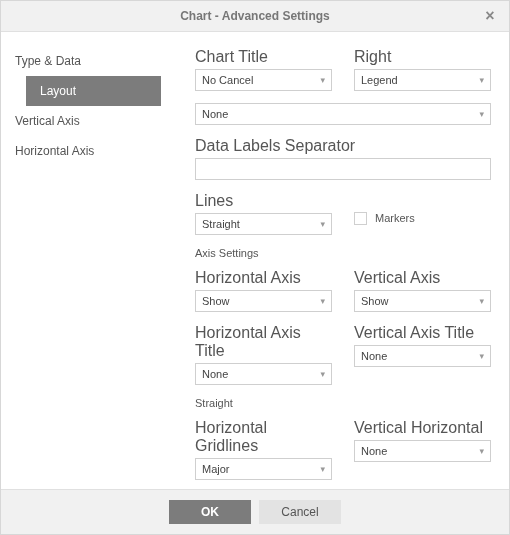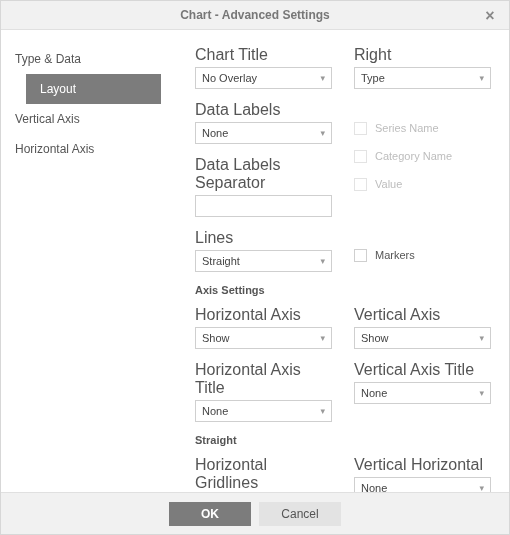--- a/index.html
+++ b/index.html
@@ -115,21 +115,21 @@
   }
   .checkbox-row.disabled { color: #bdbdbd; }
   .checkbox-box {
     width: 13px;
     height: 13px;
     border: 1px solid #cfcfcf;
     background: #fff;
   }
   .checkbox-row.disabled .checkbox-box { border-color: #e3e3e3; }
   .section-title {
-    font-weight: bold;
+    font-weight: normal;
     font-size: 11px;
     color: #555;
     margin: 10px 0 10px 0;
   }
   .footer {
     height: 46px;
     background: #f1f1f1;
     border-top: 1px solid #e0e0e0;
     display: flex;
     align-items: center;
@@ -175,60 +175,45 @@
       <div class="item">Vertical Axis</div>
       <div class="item">Horizontal Axis</div>
     </div>
 
     <div class="content">
 
       <div class="row">
         <div class="col">
           <span class="field-label">Chart Title</span>
           <div class="select">
-            <span>No Overlay</span>
+            <span>No Cancel</span>
             <span class="caret">▾</span>
           </div>
         </div>
         <div class="col">
           <span class="field-label">Right</span>
           <div class="select">
-            <span>Type</span>
-            <span class="caret">▾</span>
-          </div>
-        </div>
-      </div>
-
-      <div class="row">
-        <div class="col">
-          <span class="field-label">Data Labels</span>
+            <span>Legend</span>
+            <span class="caret">▾</span>
+          </div>
+        </div>
+      </div>
+
+      <div class="row">
+        <div class="col">
           <div class="select">
             <span>None</span>
             <span class="caret">▾</span>
           </div>
           <div style="height:12px"></div>
           <span class="field-label">Data Labels Separator</span>
           <div class="textinput">
             <span></span>
           </div>
         </div>
-        <div class="col stack" style="padding-top:16px;">
-          <div class="checkbox-row disabled">
-            <span class="checkbox-box"></span>
-            <span>Series Name</span>
-          </div>
-          <div class="checkbox-row disabled">
-            <span class="checkbox-box"></span>
-            <span>Category Name</span>
-          </div>
-          <div class="checkbox-row disabled">
-            <span class="checkbox-box"></span>
-            <span>Value</span>
-          </div>
-        </div>
       </div>
 
       <div class="row">
         <div class="col">
           <span class="field-label">Lines</span>
           <div class="select">
             <span>Straight</span>
             <span class="caret">▾</span>
           </div>
         </div>

